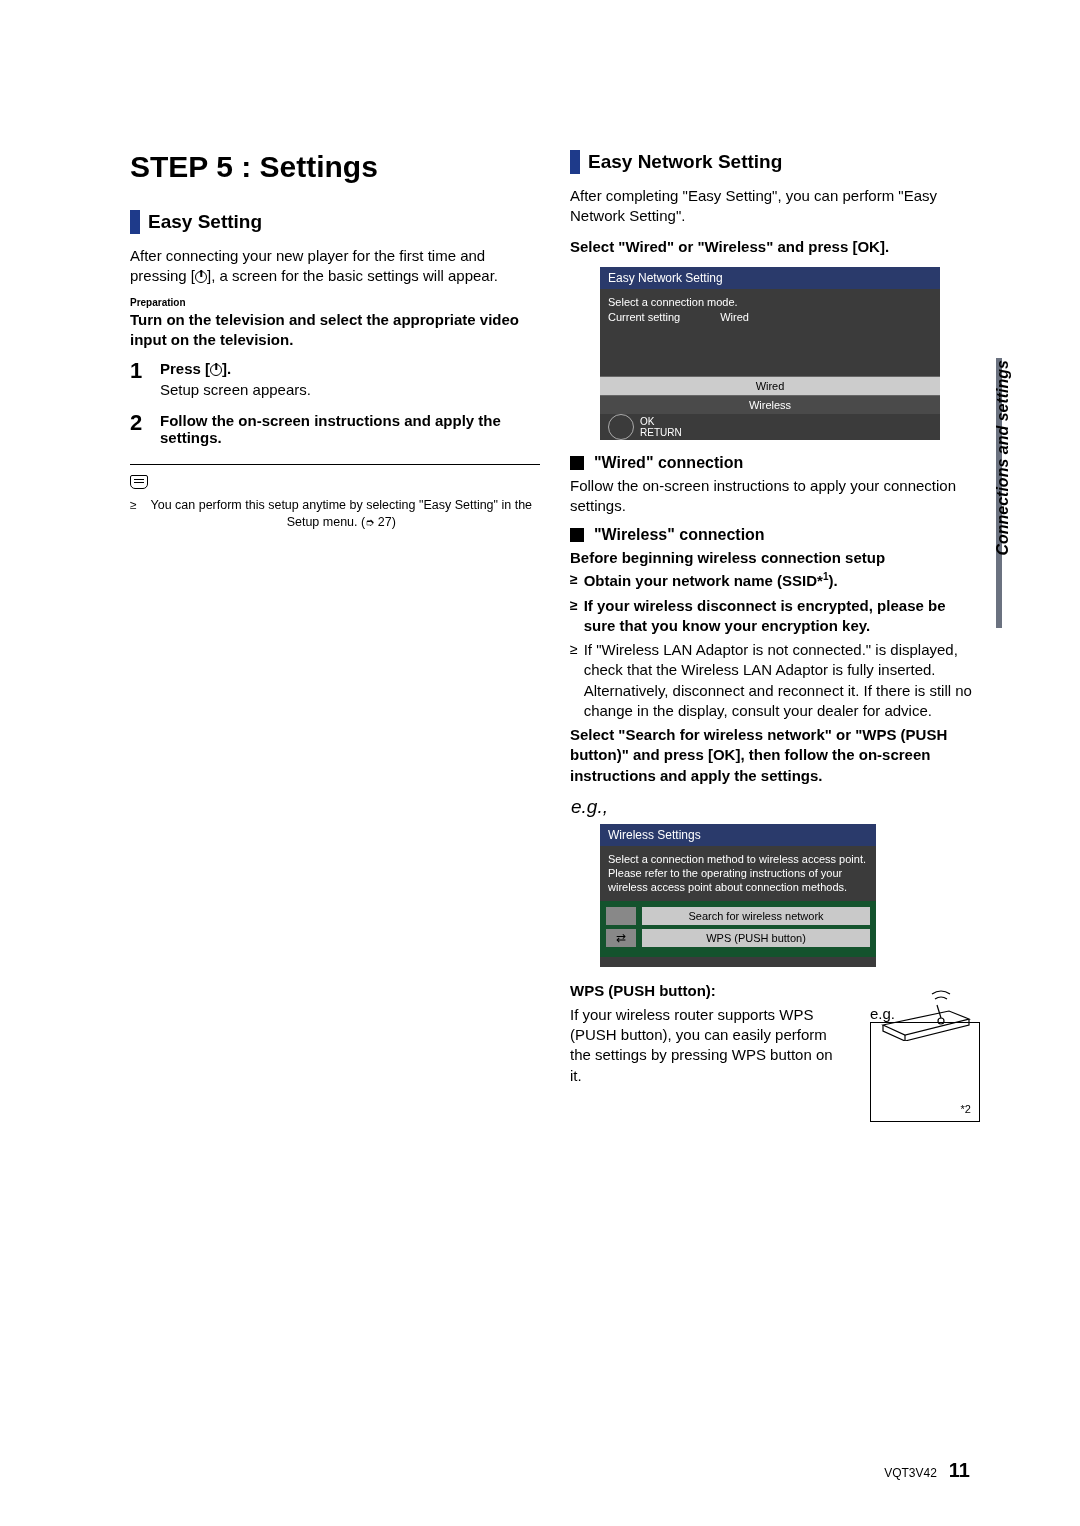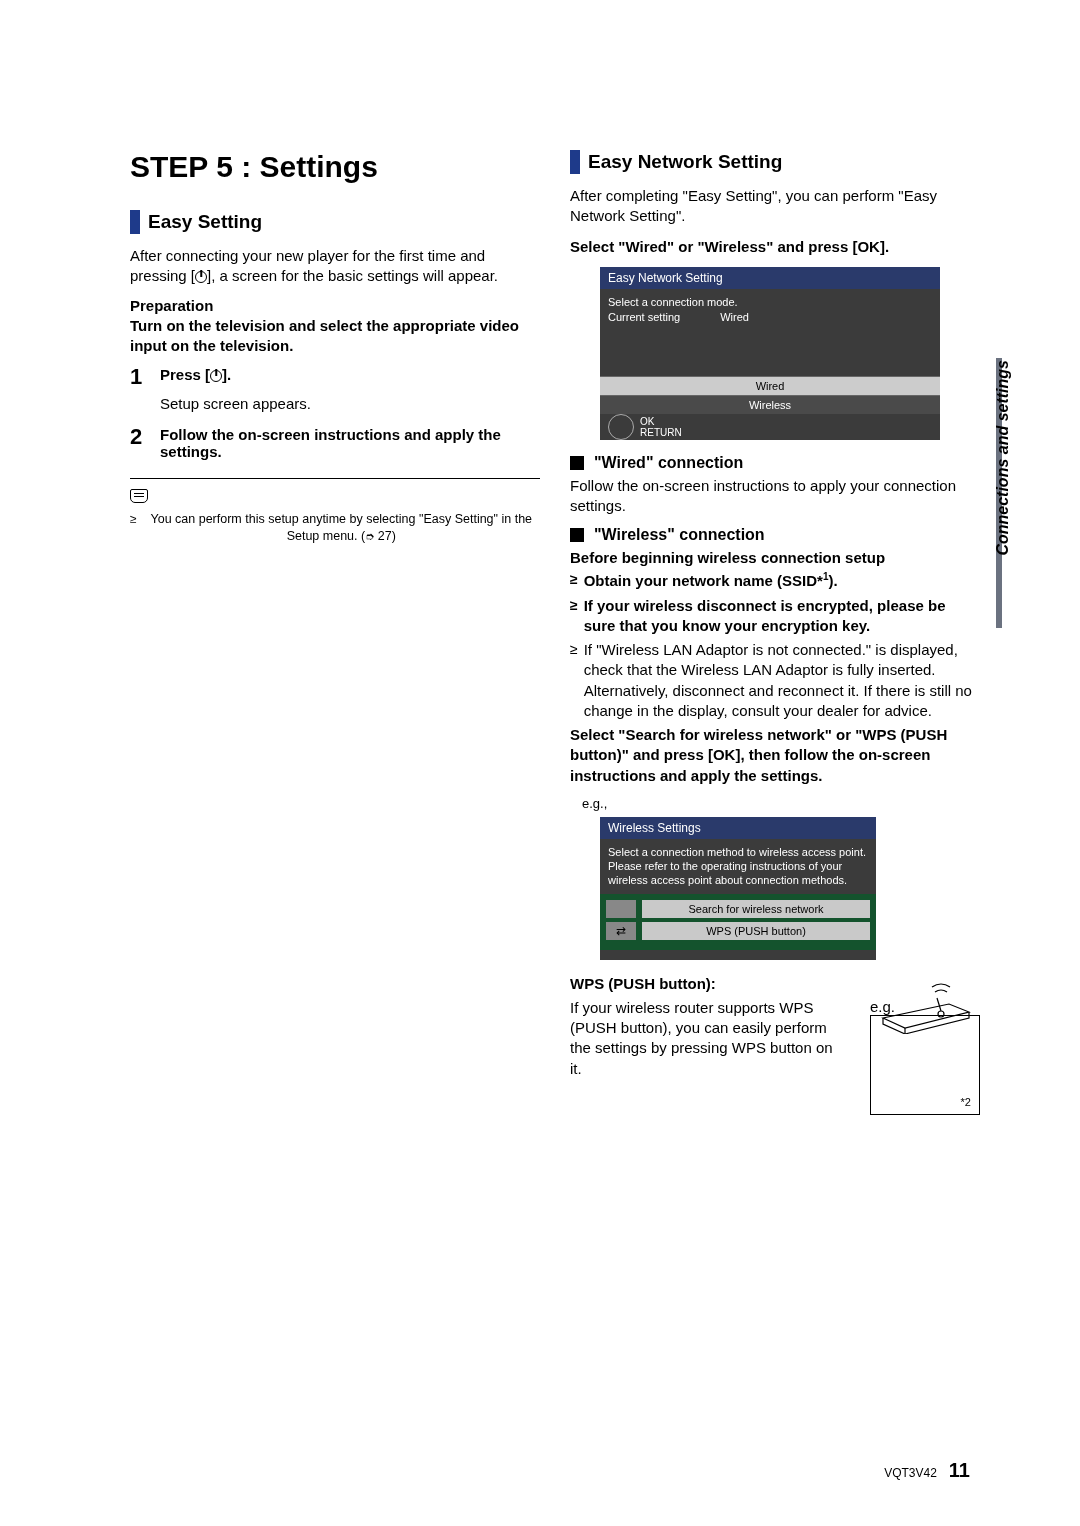--- a/index.html
+++ b/index.html
@@ -20,41 +20,41 @@
   h1.step-title { font-size: 30px; font-weight: bold; margin-bottom: 26px; }
   .section-head {
     display: flex;
     align-items: center;
     margin-bottom: 12px;
   }
   .blue-bar { width: 10px; height: 24px; background: #1e3a8a; margin-right: 8px; }
   .section-head h2 { font-size: 19px; font-weight: bold; }
   p { font-size: 15px; line-height: 1.35; margin-bottom: 10px; }
   .bold { font-weight: bold; }
-  .prep { font-size: 15px; font-weight: bold; margin-bottom: 2px; }
+  .prep { font-size: 10px; font-weight: bold; margin-bottom: 2px; }
   ol.num-steps { list-style: none; margin-top: 10px; }
   ol.num-steps > li { display: flex; gap: 12px; margin-bottom: 14px; }
   ol.num-steps .num { font-size: 22px; font-weight: bold; line-height: 1; min-width: 18px; }
   ol.num-steps .body { flex: 1; }
   .step-head { font-weight: bold; font-size: 15px; }
-  .step-desc { font-size: 15px; margin-top: 12px; }
+  .step-desc { font-size: 15px; margin-top: 4px; }
   hr.sep { border: none; border-top: 1px solid #000; margin: 18px 0 10px; }
   .note-icon { display: inline-block; width: 18px; height: 14px; border: 1px solid #000; border-radius: 2px 2px 5px 5px; position: relative; margin-bottom: 4px; }
   .note-icon:before { content:""; position:absolute; left:3px; right:3px; top:3px; height:1px; background:#000; box-shadow: 0 3px 0 #000; }
   .footnote { font-size: 12.5px; line-height: 1.35; }
   .footnote-bullet { display:flex; gap:6px;text-align:center; }
   .footnote-bullet:before { content:"≥"; font-size:12px; }
   .crossref:before { content:"➮"; font-size:11px; }
   .sub-head { display:flex; align-items:center; gap:10px; margin: 10px 0 4px; }
   .sub-head .sq { width:14px; height:14px; background:#000; }
   .sub-head h3 { font-size:16px; font-weight:bold; }
   .bullets { list-style:none; }
   .bullets li { display:flex; gap:6px; font-size:15px; line-height:1.35; margin-bottom:4px; }
   .bullets li:before { content:"≥"; font-size:14px; line-height:1.4; }
-  .eg { font-size:13px; margin:4px 12px 6px; }
+  .eg { font-size:19px; margin:4px 1px 6px;font-style:italic; }
   .sup { font-size:10px; vertical-align: super; }
   .side-tab {
     position: absolute;
     right: 86px;
     top: 360px;
     transform: rotate(-90deg);
     transform-origin: right top;
     font-style: italic;
     font-weight: bold;
     font-size: 16px;

